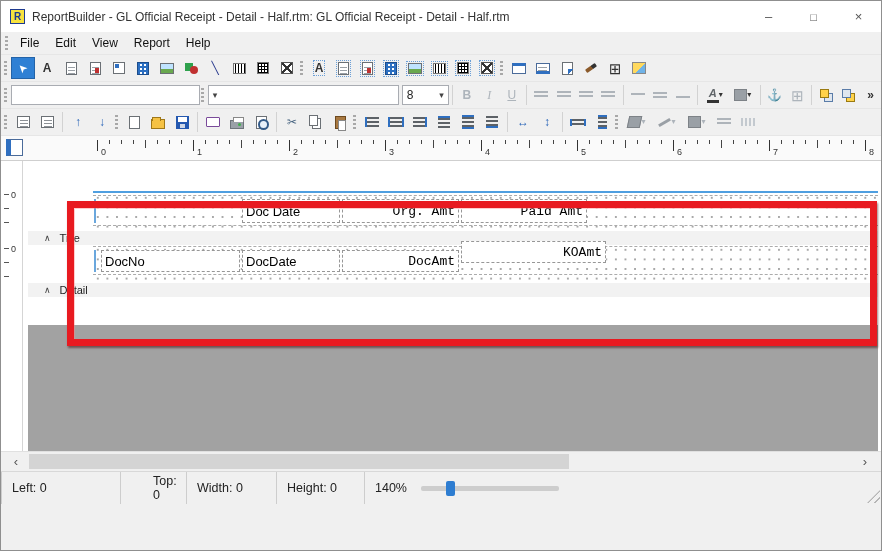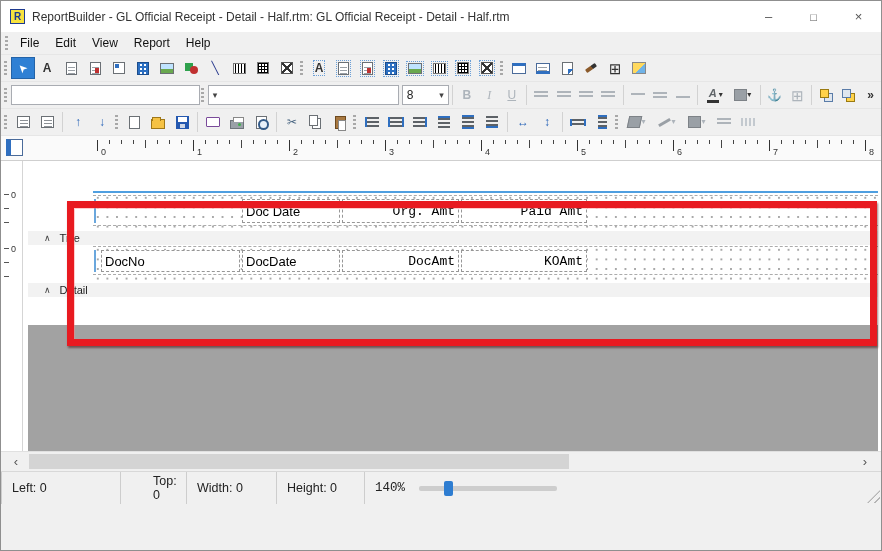--- a/index.html
+++ b/index.html
@@ -183,21 +183,21 @@
                  clip-path:polygon(0 0,100% 0,calc(100% - 7px) 100%,7px 100%);
                  background:#ececec; font-size:11.5px; padding:0 16px; color:#111; white-space:nowrap; }
   .stab.active > span { background:#fff; }
 
   
   .statusbar { height:33px; background:#f0f0f0; border-top:1px solid #d8d8d8; display:flex; align-items:stretch;
                font-size:12.5px; color:#222; position:relative; }
   .sp { display:flex; align-items:center; padding-left:10px; border-left:1px solid #cdcdcd; }
   .sp.msg { flex:1; border-left:none; padding-left:6px; }
   .sp.p-left { width:119px; } .sp.p-top { width:54px;padding-left:32px; } .sp.p-width { width:90px;margin-left:12px; }
-  .sp.p-height { width:88px; } .sp.p-zoom { width:218px; gap:14px;font-family:Liberation Mono, monospace; }
+  .sp.p-height { width:88px; } .sp.p-zoom { width:218px; gap:14px; }
   .slider { position:relative; width:138px; height:15px; }
   .slider .track { position:absolute; left:0; right:0; top:5px; height:5px; background:#cdcdcd; border-radius:2px; }
   .slider .thumb { position:absolute; left:25px; top:0; width:9px; height:15px; background:#2e7dd1; border-radius:2px; }
   .resize-grip { position:absolute; right:1px; bottom:1px; width:13px; height:13px;
                  background:repeating-linear-gradient(135deg,#b5b5b5 0 1.5px,transparent 1.5px 4.5px);
                  clip-path:polygon(100% 0,100% 100%,0 100%); }
 </style>
 </head>
 <body>
 
@@ -528,21 +528,21 @@
       <span class="blabel">Title</span>
     </div>
 
     <div class="bandrow detail"></div>
     <div class="dashguide" style="top:85px"></div>
     <div class="dashguide" style="top:113px"></div>
     <div class="bluemark" style="top:89px;height:22px"></div>
     <div class="cell" style="left:100px;top:89px;width:139px;height:22px">DocNo</div>
     <div class="cell" style="left:241px;top:89px;width:98px;height:22px">DocDate</div>
     <div class="cell r" style="left:341px;top:89px;width:117px;height:22px">DocAmt</div>
-    <div class="cell r" style="left:460px;top:89px;width:126px;height:22px">KOAmt</div>
+    <div class="cell r" style="left:460px;top:80px;width:145px;height:22px">KOAmt</div>
 
     <div class="strip" style="top:122px">
       <span class="chev">∧</span>
       <span class="blabel">Detail</span>
     </div>
 
     <div class="grayarea"></div>
   </div>
 
   <div class="redbox"></div>

